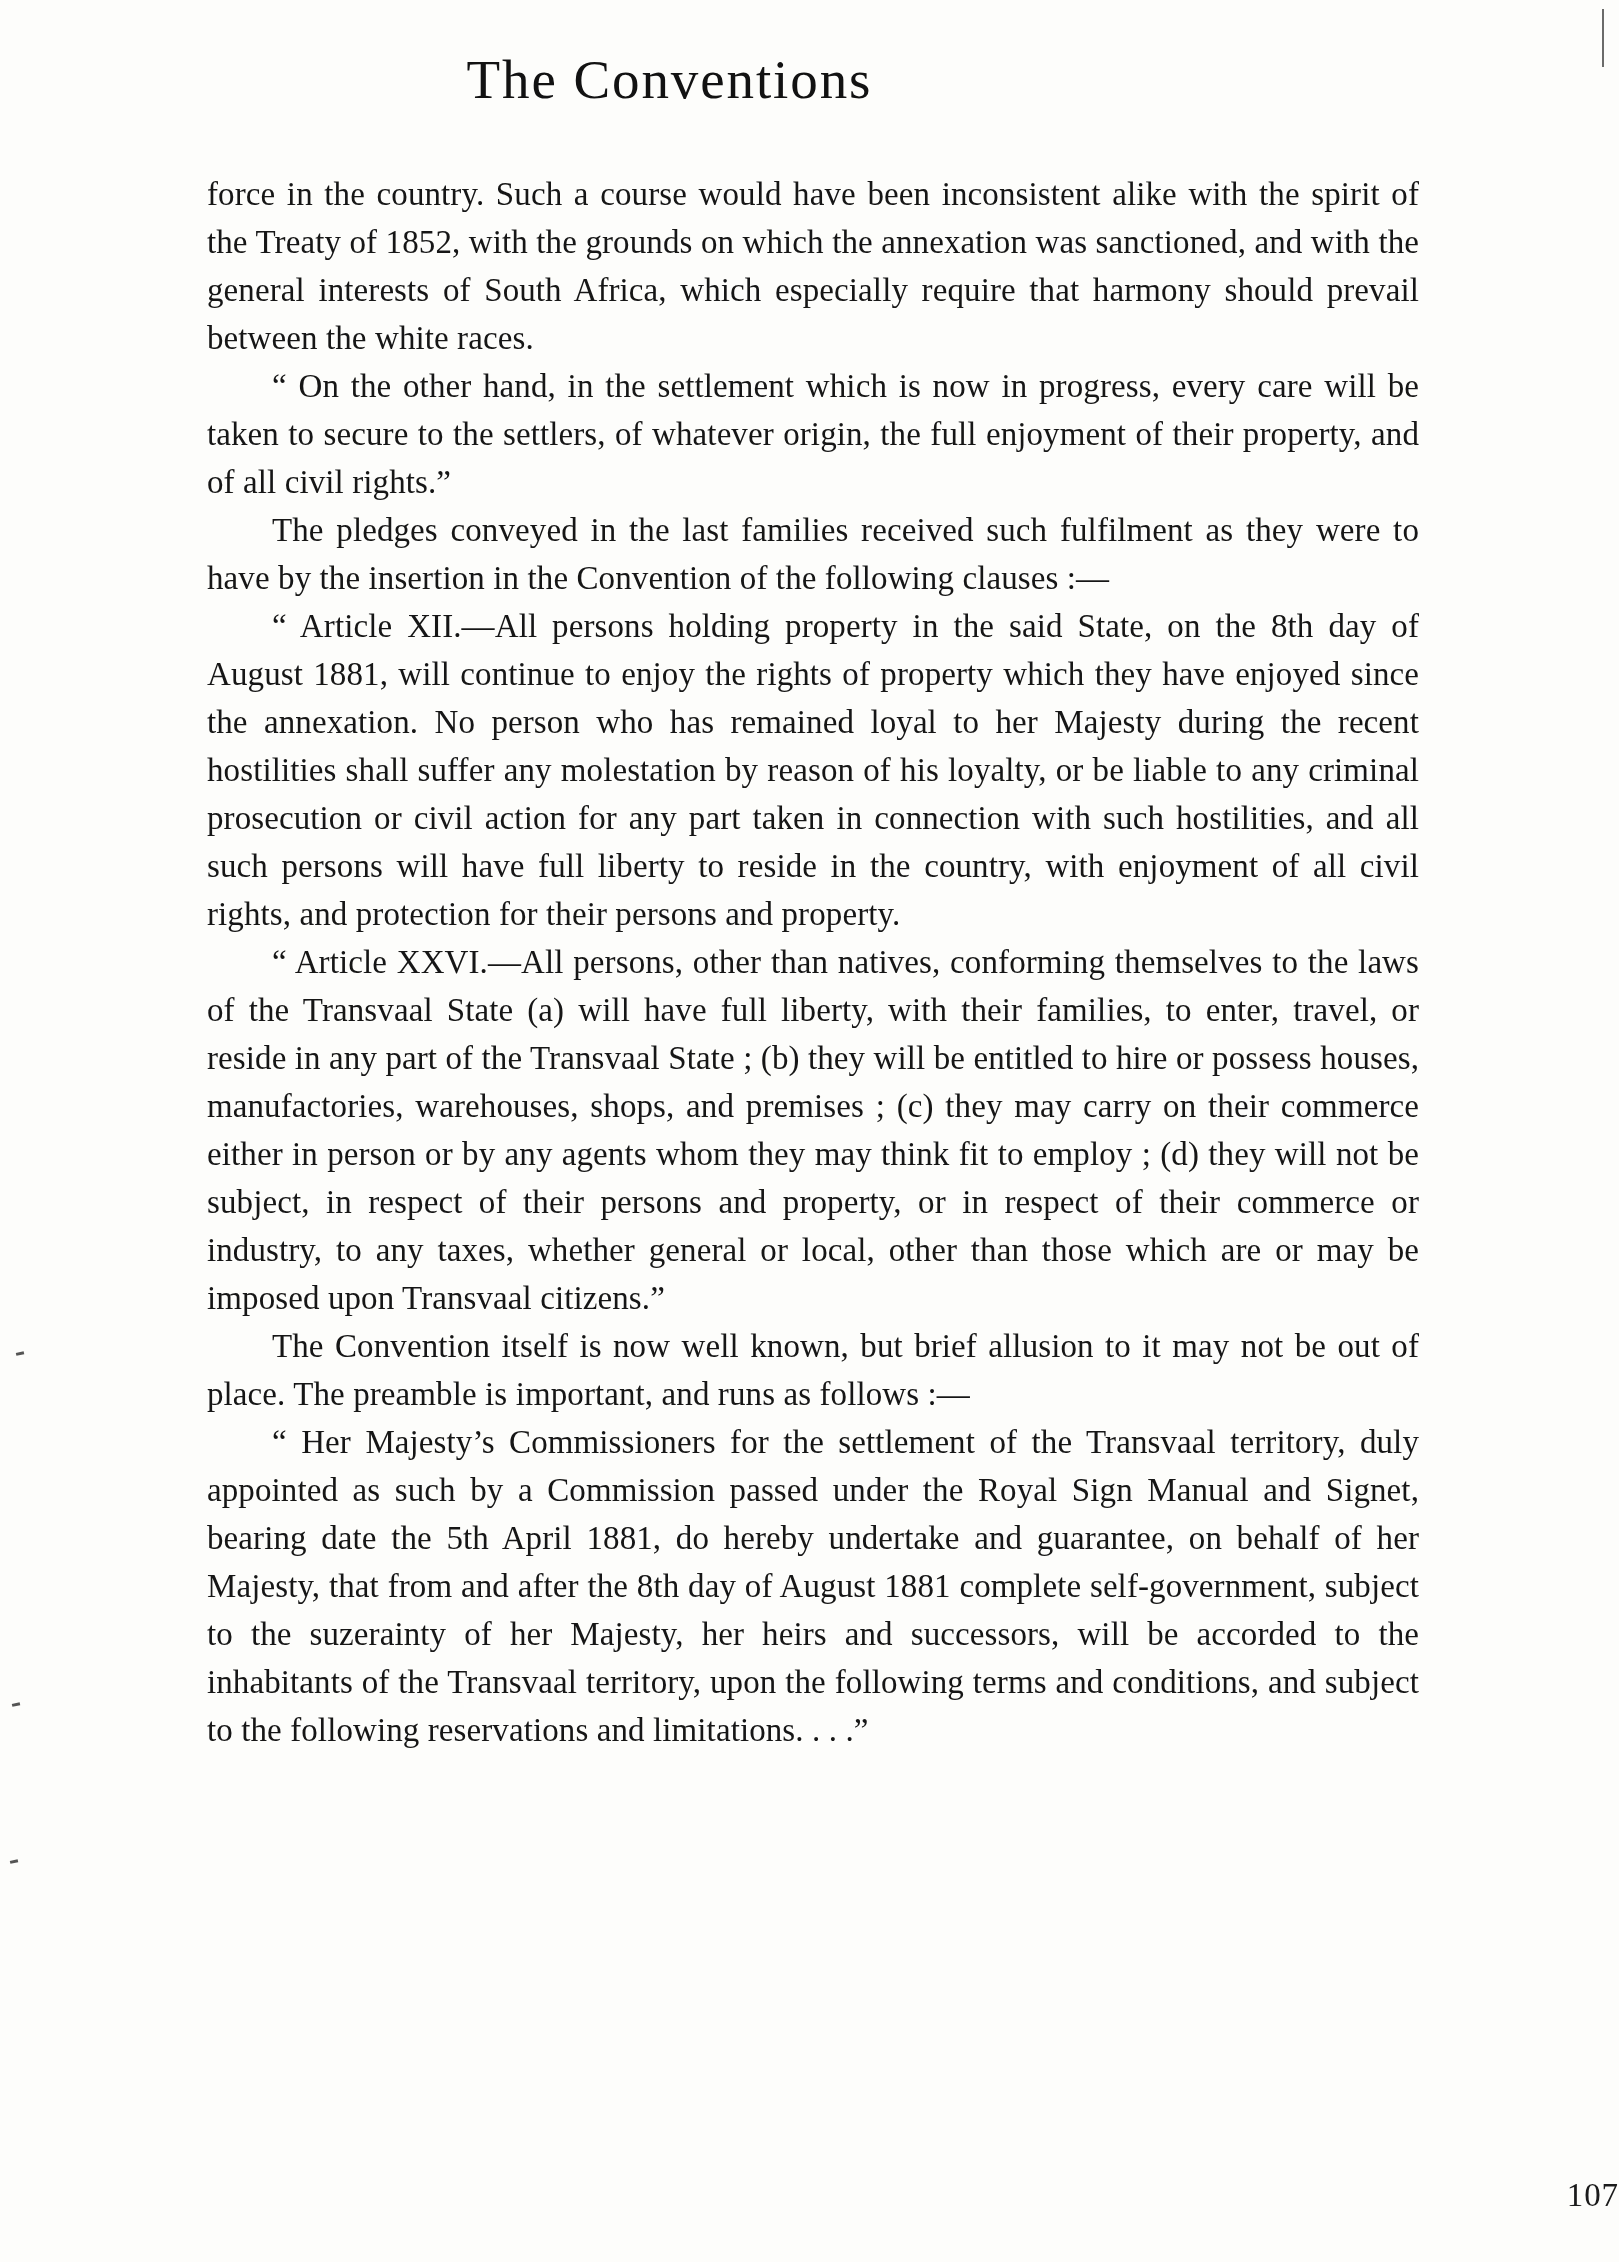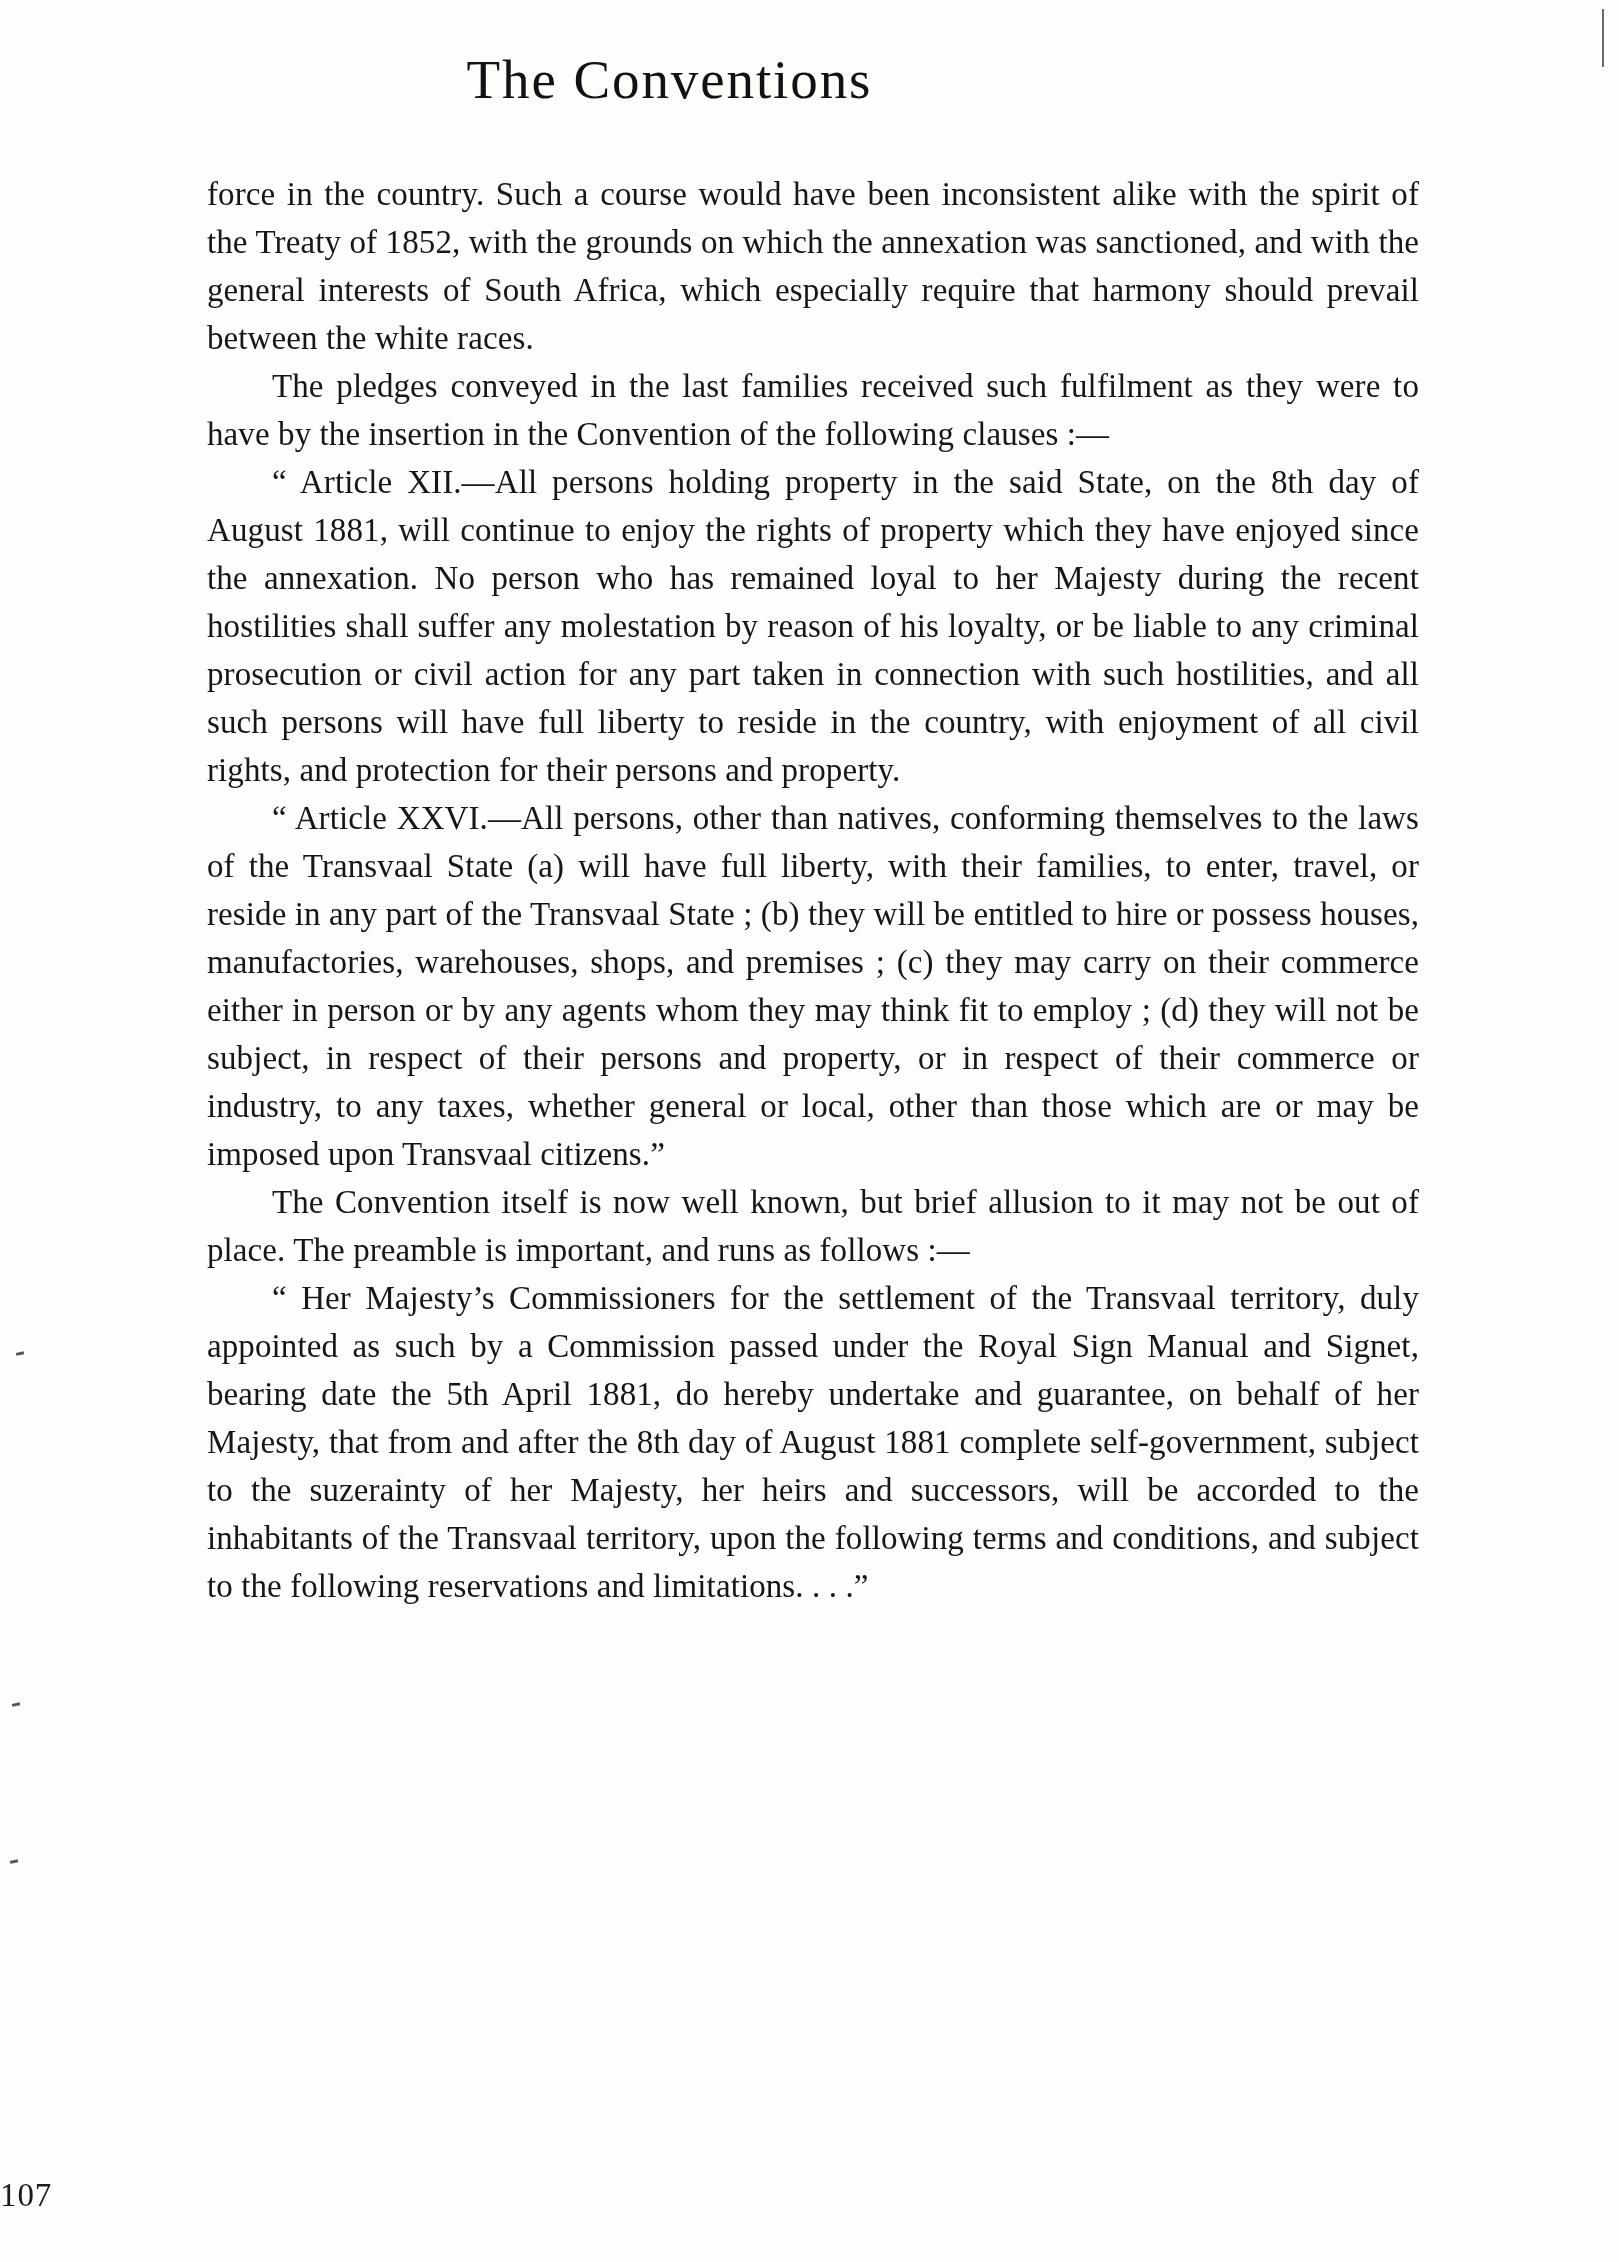--- a/index.html
+++ b/index.html
@@ -83,40 +83,41 @@
     text-align: justify;
   }
   .no-justify-last {
     text-align-last: left;
   }
   .folio {
     position: absolute;
     top: 2177px;
     left: 0;
     width: 1619px;
-    text-align: left;
+    text-align: right;
     font-size: 33px;
     letter-spacing: 0.9px;
     color: #1b1b1b;
   }
 </style>
 </head>
 <body>
 
 <div class="page">
 
   <div class="edge-mark edge-right"></div>
   <div class="tick t1"></div>
   <div class="tick t2"></div>
   <div class="tick t3"></div>
 
   <div class="page-title">The Conventions</div>
 
   <div class="body-col">
     <p class="para">force in the country.   Such a course would have been inconsistent alike with the spirit of the Treaty of 1852, with the grounds on which the annexation was sanctioned, and with the general interests of South Africa, which especially require that harmony should prevail between the white races.</p>
+    <p class="para indent">“ On the other hand, in the settlement which is now in progress, every care will be taken to secure to the settlers, of whatever origin, the full enjoyment of their property, and of all civil rights.”</p>
     <p class="para indent no-justify-last">The pledges conveyed in the last families received such fulfilment as they were to have by the insertion in the Convention of the following clauses :—</p>
     <p class="para indent">“ Article XII.—All persons holding property in the said State, on the 8th day of August 1881, will continue to enjoy the rights of property which they have enjoyed since the annexation.   No person who has remained loyal to her Majesty during the recent hostilities shall suffer any molestation by reason of his loyalty, or be liable to any criminal prosecution or civil action for any part taken in connection with such hostilities, and all such persons will have full liberty to reside in the country, with enjoyment of all civil rights, and protection for their persons and property.</p>
     <p class="para indent">“ Article XXVI.—All persons, other than natives, conforming themselves to the laws of the Transvaal State (a) will have full liberty, with their families, to enter, travel, or reside in any part of the Transvaal State ; (b) they will be entitled to hire or possess houses, manufactories, warehouses, shops, and premises ; (c) they may carry on their commerce either in person or by any agents whom they may think fit to employ ; (d) they will not be subject, in respect of their persons and property, or in respect of their commerce or industry, to any taxes, whether general or local, other than those which are or may be imposed upon Transvaal citizens.”</p>
     <p class="para indent no-justify-last">The Convention itself is now well known, but brief allusion to it may not be out of place.   The preamble is important, and runs as follows :—</p>
     <p class="para indent">“ Her Majesty’s Commissioners for the settlement of the Transvaal territory, duly appointed as such by a Commission passed under the Royal Sign Manual and Signet, bearing date the 5th April 1881, do hereby undertake and guarantee, on behalf of her Majesty, that from and after the 8th day of August 1881 complete self-government, subject to the suzerainty of her Majesty, her heirs and successors, will be accorded to the inhabitants of the Transvaal territory, upon the following terms and conditions, and subject to the following reservations and limitations. . . .”</p>
   </div>
 
   <div class="folio">107</div>
 </div>
 

